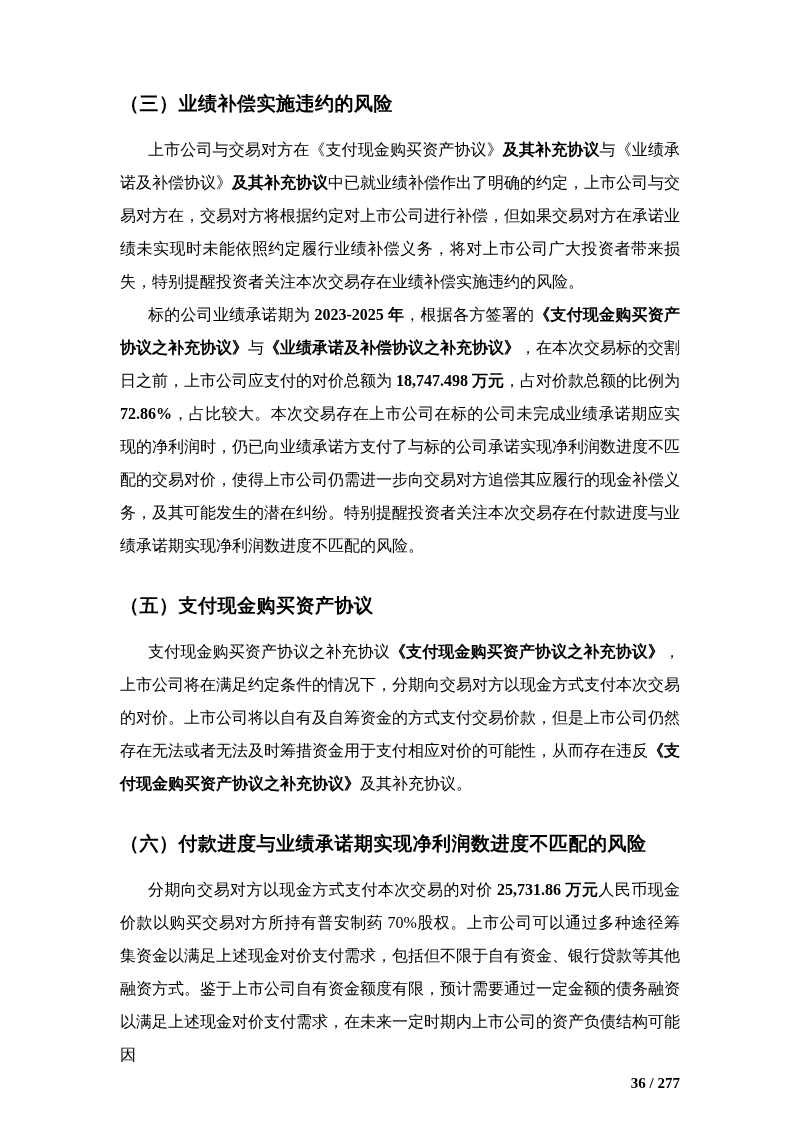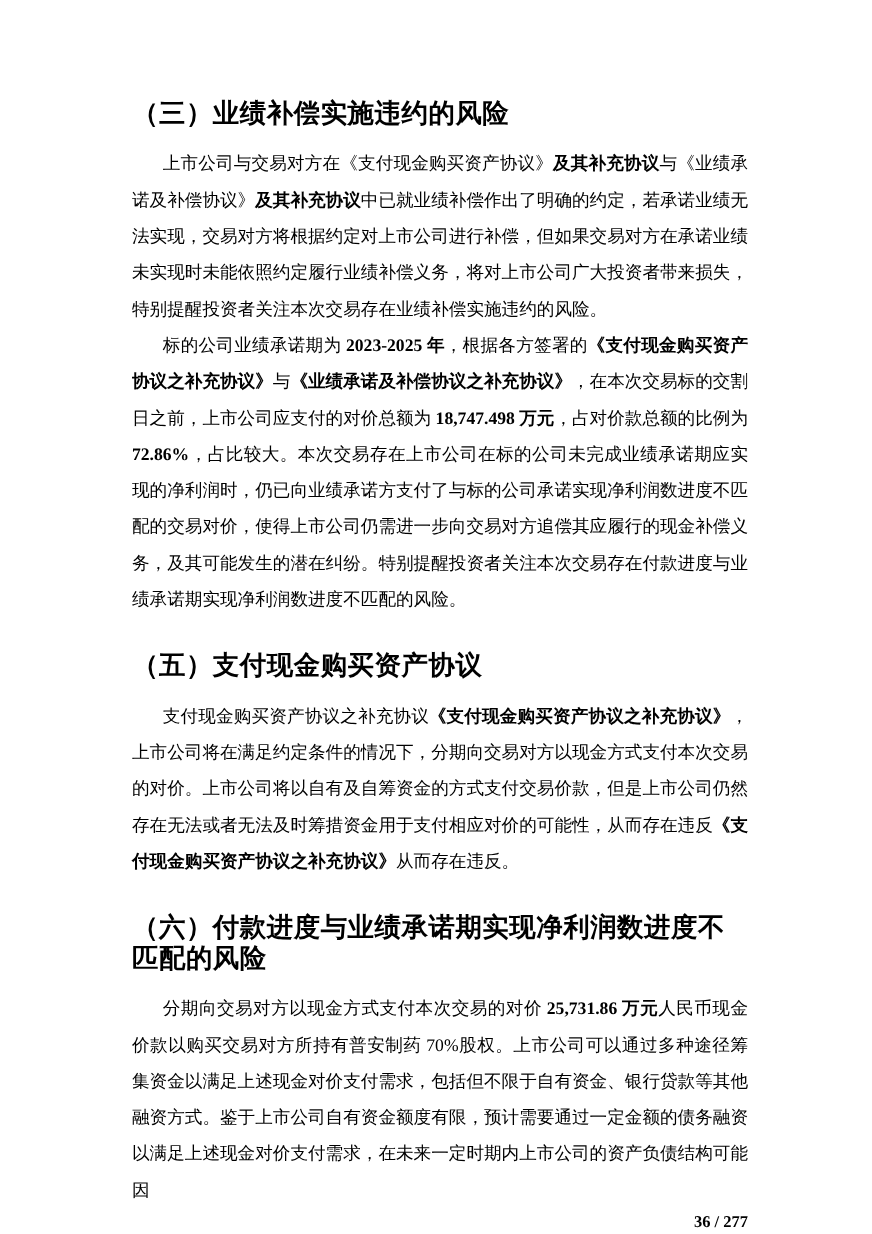--- a/index.html
+++ b/index.html
@@ -17,21 +17,21 @@
     padding: 90px 113px 0 120px;
     font-family: "Liberation Serif", "DejaVu Serif", serif;
     overflow: hidden;
   }
   .doc-body {
     width: 560px;
   }
   h2.sec-heading {
     font-family: Liberation Sans, sans-serif;
     font-weight: bold;
-    font-size: 24px;
+    font-size: 19px;
     line-height: 28px;
     margin: 30px 0 15px 0;
     letter-spacing: 0.5px;
   }
   h2.sec-heading:first-child {
     margin-top: 0;
   }
   p.para {
     font-size: 16px;
     line-height: 33px;
@@ -50,21 +50,21 @@
     margin-top: 3px;
     font-family: "Liberation Serif", "DejaVu Serif", serif;
   }
 </style>
 </head>
 <body>
 
 <main class="page">
   <div class="doc-body" id="doc-body">
       <h2 class="sec-heading">（三）业绩补偿实施违约的风险</h2>
-      <p class="para"><span class="run">上市公司与交易对方在《支付现金购买资产协议》</span><span class="run bold">及其补充协议</span><span class="run">与《业绩承诺及补偿协议》</span><span class="run bold">及其补充协议</span><span class="run">中已就业绩补偿作出了明确的约定，若承诺业绩无法实现，交易对方将根据约定对上市公司进行补偿，但如果交易对方在承诺业绩未实现时未能依照约定履行业绩补偿义务，将对上市公司广大投资者带来损失，特别提醒投资者关注本次交易存在业绩补偿实施违约的风险。</span></p>
+      <p class="para"><span class="run">上市公司与交易对方在《支付现金购买资产协议》</span><span class="run bold">及其补充协议</span><span class="run">与《业绩承诺及补偿协议》</span><span class="run bold">及其补充协议</span><span class="run">中已就业绩补偿作出了明确的约定，上市公司与交易对方在，交易对方将根据约定对上市公司进行补偿，但如果交易对方在承诺业绩未实现时未能依照约定履行业绩补偿义务，将对上市公司广大投资者带来损失，特别提醒投资者关注本次交易存在业绩补偿实施违约的风险。</span></p>
       <p class="para"><span class="run">标的公司业绩承诺期为 </span><span class="run bold">2023-2025 年</span><span class="run">，根据各方签署的</span><span class="run bold">《支付现金购买资产协议之补充协议》</span><span class="run">与</span><span class="run bold">《业绩承诺及补偿协议之补充协议》</span><span class="run">，在本次交易标的交割日之前，上市公司应支付的对价总额为 </span><span class="run bold">18,747.498 万元</span><span class="run">，占对价款总额的比例为 </span><span class="run bold">72.86%</span><span class="run">，占比较大。本次交易存在上市公司在标的公司未完成业绩承诺期应实现的净利润时，仍已向业绩承诺方支付了与标的公司承诺实现净利润数进度不匹配的交易对价，使得上市公司仍需进一步向交易对方追偿其应履行的现金补偿义务，及其可能发生的潜在纠纷。特别提醒投资者关注本次交易存在付款进度与业绩承诺期实现净利润数进度不匹配的风险。</span></p>
       <h2 class="sec-heading">（五）支付现金购买资产协议</h2>
-      <p class="para"><span class="run">支付现金购买资产协议之补充协议</span><span class="run bold">《支付现金购买资产协议之补充协议》</span><span class="run">，上市公司将在满足约定条件的情况下，分期向交易对方以现金方式支付本次交易的对价。上市公司将以自有及自筹资金的方式支付交易价款，但是上市公司仍然存在无法或者无法及时筹措资金用于支付相应对价的可能性，从而存在违反</span><span class="run bold">《支付现金购买资产协议之补充协议》</span><span class="run">从而存在违反。</span></p>
+      <p class="para"><span class="run">支付现金购买资产协议之补充协议</span><span class="run bold">《支付现金购买资产协议之补充协议》</span><span class="run">，上市公司将在满足约定条件的情况下，分期向交易对方以现金方式支付本次交易的对价。上市公司将以自有及自筹资金的方式支付交易价款，但是上市公司仍然存在无法或者无法及时筹措资金用于支付相应对价的可能性，从而存在违反</span><span class="run bold">《支付现金购买资产协议之补充协议》</span><span class="run">及其补充协议。</span></p>
       <h2 class="sec-heading">（六）付款进度与业绩承诺期实现净利润数进度不匹配的风险</h2>
       <p class="para"><span class="run">分期向交易对方以现金方式支付本次交易的对价 </span><span class="run bold">25,731.86 万元</span><span class="run">人民币现金价款以购买交易对方所持有普安制药 70%股权。上市公司可以通过多种途径筹集资金以满足上述现金对价支付需求，包括但不限于自有资金、银行贷款等其他融资方式。鉴于上市公司自有资金额度有限，预计需要通过一定金额的债务融资以满足上述现金对价支付需求，在未来一定时期内上市公司的资产负债结构可能因</span></p>
     </div>
   <div class="page-footer">36 / 277</div>
 </main>
 
 </body></html>

